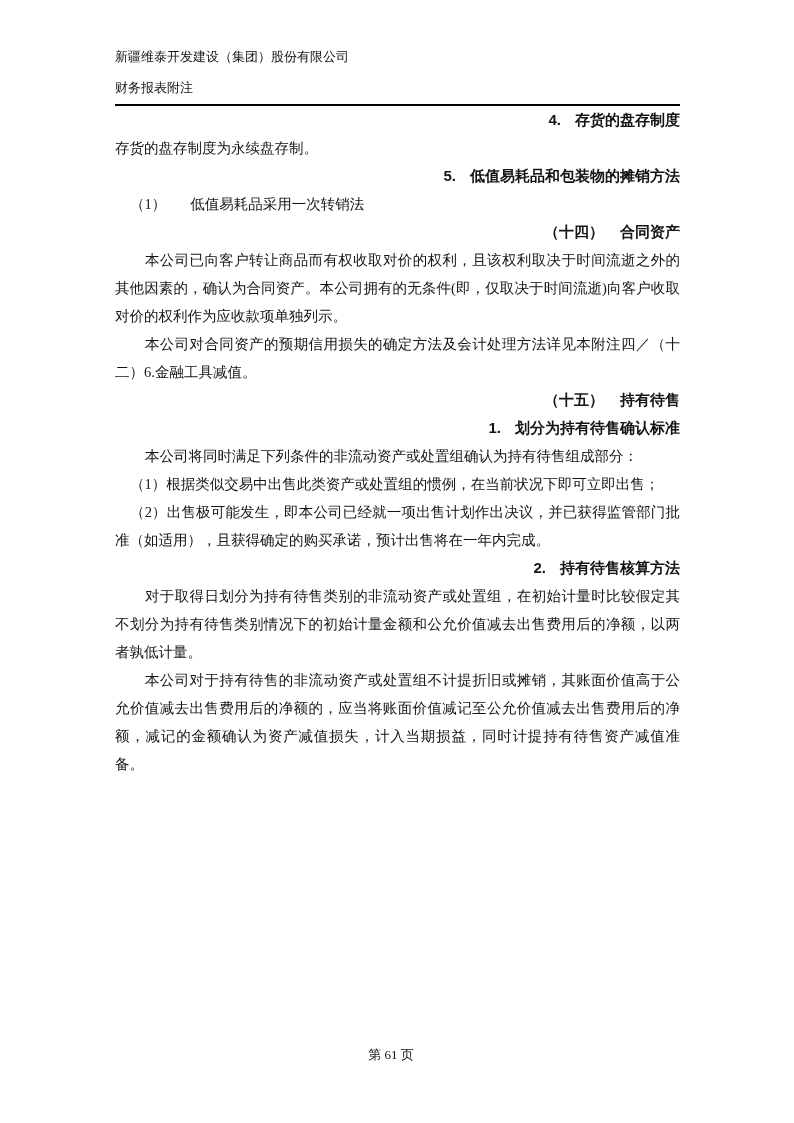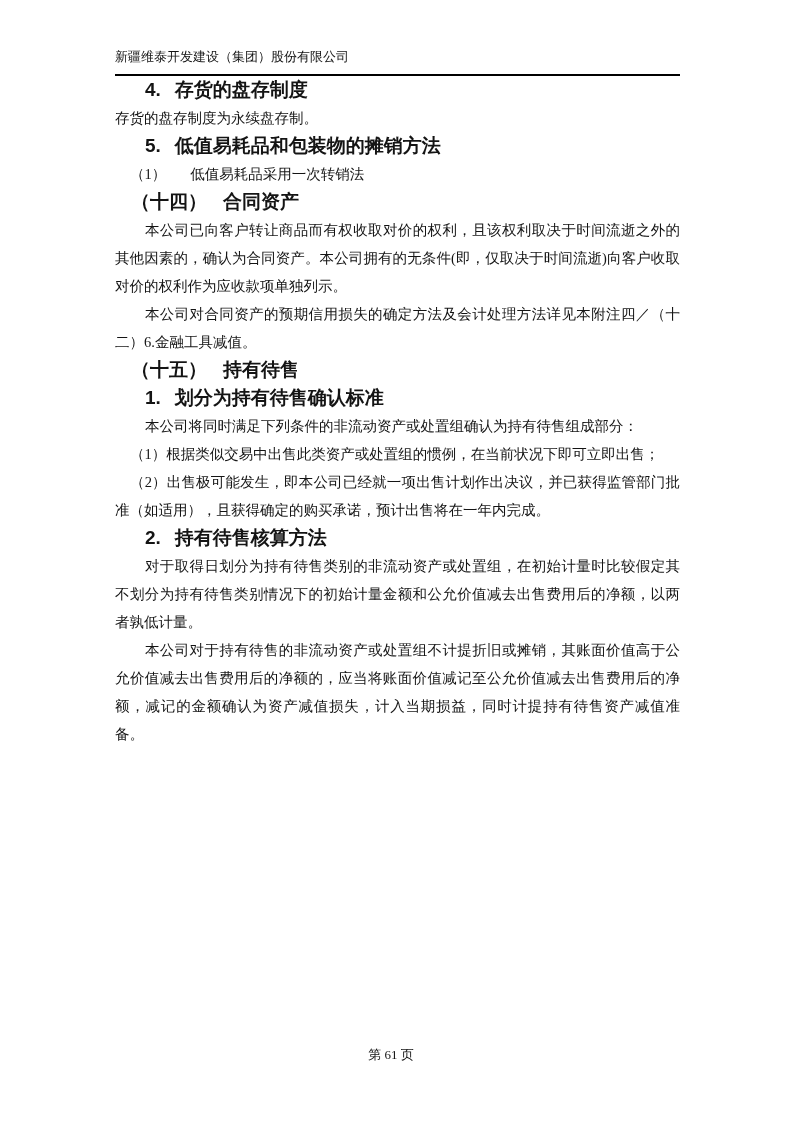--- a/index.html
+++ b/index.html
@@ -25,23 +25,23 @@
     font-size: 14.5px;
     line-height: 28px;
     text-align: justify;
   }
   .doc-main p { margin: 0; }
   .indent { text-indent: 30px; }
   .indent-paren { text-indent: 15px; }
   .sec-h {
     font-family: "Liberation Sans", "DejaVu Sans", sans-serif;
     font-weight: bold;
-    font-size: 19px;
+    font-size: 15px;
     line-height: 28px;
-    text-align: left;
+    text-align: right;
   }
   .h-num-indent { padding-left: 30px; }
   .h-paren-indent { padding-left: 16px; }
   .h-title-gap { margin-left: 14px; }
   .h-title-gap-sm { margin-left: 16px; }
   .item-tab { margin-left: 24px; }
   .item-row { padding-left: 15px; }
   .mt13 { margin-top: 13px; }
   .mt20 { margin-top: 20px; }
   .mt26 { margin-top: 26px; }
@@ -56,20 +56,21 @@
     font-size: 13px;
     line-height: 18px;
     color: #141414;
   }
 </style>
 </head>
 <body>
 
 <header class="page-header">
   <div>新疆维泰开发建设（集团）股份有限公司</div>
+  <div>财务报表附注</div>
 </header>
 
 <main class="doc-main">
 
 
   <p class="sec-h h-num-indent"><span>4.</span><span class="h-title-gap">存货的盘存制度</span></p>
 
   <p>存货的盘存制度为永续盘存制。</p>
 
   <p class="sec-h h-num-indent mt20"><span>5.</span><span class="h-title-gap">低值易耗品和包装物的摊销方法</span></p>

